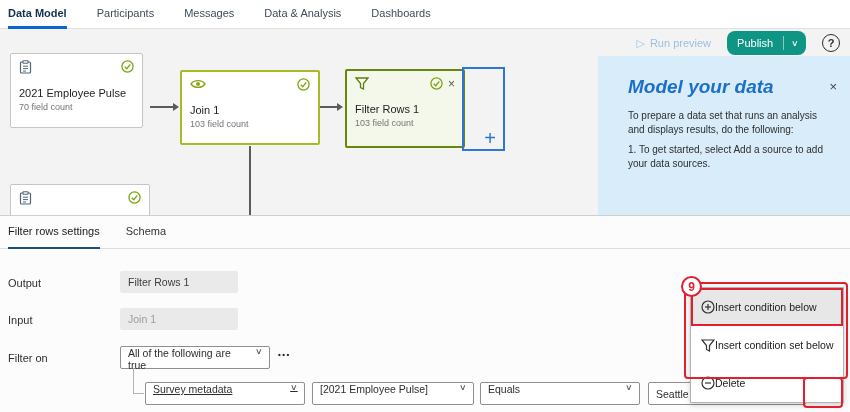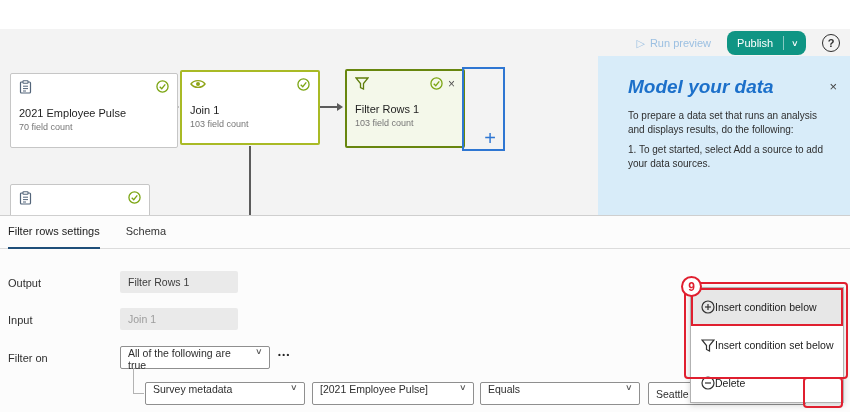--- a/index.html
+++ b/index.html
@@ -26,21 +26,21 @@
   .help-btn { width:18px; height:18px; border:1.5px solid #2e2e2e; border-radius:50%; font-size:11px; font-weight:bold;
               color:#2e2e2e; display:flex; align-items:center; justify-content:center; cursor:pointer; background:#f3f3f3; }
 
   
   .node { position:absolute; background:#fff; border:1px solid #c6c6c6; border-radius:2px; padding:6px 8px; cursor:pointer; }
   .node-top { display:flex; justify-content:space-between; align-items:flex-start; }
   .ncheck-group { display:flex; align-items:center; gap:5px; }
   .nclose { font-size:12px; color:#555; line-height:10px; cursor:pointer; }
   .ntitle { margin-top:13px; font-size:11px; color:#1e1e1e; }
   .nsub { margin-top:3px; font-size:9px; color:#767676; }
-  .node1 { left:10px; top:44px; width:168px; height:75px; }
+  .node1 { left:10px; top:24px; width:133px; height:75px; }
   .node2 { left:180px; top:41px; width:140px; height:75px; border:2px solid #a9ba25; }
   .node3 { left:345px; top:40px; width:120px; height:79px; border:2px solid #67860e; background:#f4f8ea; }
   .node4 { left:10px; top:155px; width:140px; height:75px; }
   .blue-slot { position:absolute; left:462px; top:38px; width:43px; height:84px; border:2px solid #2e76d2; }
   .blue-slot .plus { position:absolute; right:7px; bottom:-1px; font-size:20px; color:#2e76d2; font-weight:400; cursor:pointer; }
 
   
   .conn { position:absolute; background:#5b5b5b; }
   .conn.h1 { left:150px; top:77px; width:24px; height:1.5px; }
   .conn.h2 { left:320px; top:77px; width:18px; height:1.5px; }
@@ -65,21 +65,21 @@
   .l-output { left:8px; top:61px; } .l-input { left:8px; top:98px; } .l-filteron { left:8px; top:136px; }
   .f-box { position:absolute; width:118px; height:22px; background:#eaeaea; border-radius:2px; font-size:10.5px;
            color:#3c3c3c; line-height:22px; padding-left:8px; }
   .b-output { left:120px; top:55px; }
   .b-input { left:120px; top:92px; color:#9c9c9c; }
 
   .select { position:absolute; height:23px; background:#fff; border:1px solid #8f8f8f; border-radius:2px; display:flex;
             align-items:flex-start; justify-content:space-between; padding:0 7px; font-size:10.5px; color:#2e2e2e; cursor:pointer; }
   .select .chev { font-size:8px; color:#555; margin-left:6px; transform:scaleX(1.3); }
   .s-filteron { left:120px; top:130px; width:150px; }
-  .s-c1 { left:145px; top:166px; width:160px; }
+  .s-c1 { left:145px; top:166px; width:160px;text-decoration:underline; }
   .s-c2 { left:312px; top:166px; width:162px; }
   .s-c3 { left:480px; top:166px; width:160px; }
   .f-input { position:absolute; left:648px; top:166px; width:158px; height:23px; border:1px solid #8f8f8f; border-radius:2px;
              font-size:10.5px; color:#2e2e2e; padding:0 7px; background:#fff; font-family:inherit; }
   .dots { position:absolute; font-size:8px; letter-spacing:1.5px; font-weight:bold; color:#222; cursor:pointer; }
   .d-filteron { left:278px; top:134px; }
   .dots-btn { position:absolute; left:810px; top:167px; width:28px; height:21px; display:flex; align-items:center;
               justify-content:center; font-size:8px; letter-spacing:1.5px; font-weight:bold; color:#222; cursor:pointer; }
   .elbow { position:absolute; left:133px; top:152px; width:11px; height:26px;
            border-left:1px solid #b3b3b3; border-bottom:1px solid #b3b3b3; }
@@ -97,20 +97,27 @@
   .dots-red { left:803px; top:161px; width:40px; height:31px; }
   .badge9 { position:absolute; left:681px; top:60px; width:21px; height:21px; border:2px solid #e01f2f; border-radius:50%;
             background:#fff; color:#e01f2f; font-size:12px; font-weight:bold; display:flex; align-items:center;
             justify-content:center; z-index:5; }
 </style>
 </head>
 <body>
 
 <div class="app">
 
+  <nav class="topnav">
+    <div class="tab active">Data Model</div>
+    <div class="tab">Participants</div>
+    <div class="tab">Messages</div>
+    <div class="tab">Data &amp; Analysis</div>
+    <div class="tab">Dashboards</div>
+  </nav>
 
   <div class="main">
 
     <div class="toolbar">
       <div class="run-preview">
         <span class="play">▷</span>
         <span>Run preview</span>
       </div>
       <div class="publish-btn">
         <span class="pub-label">Publish</span>

